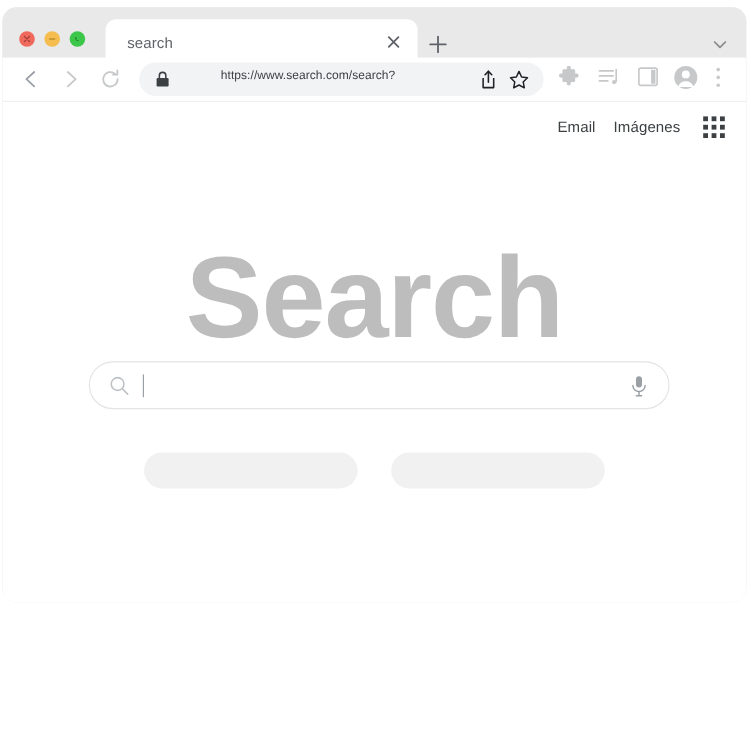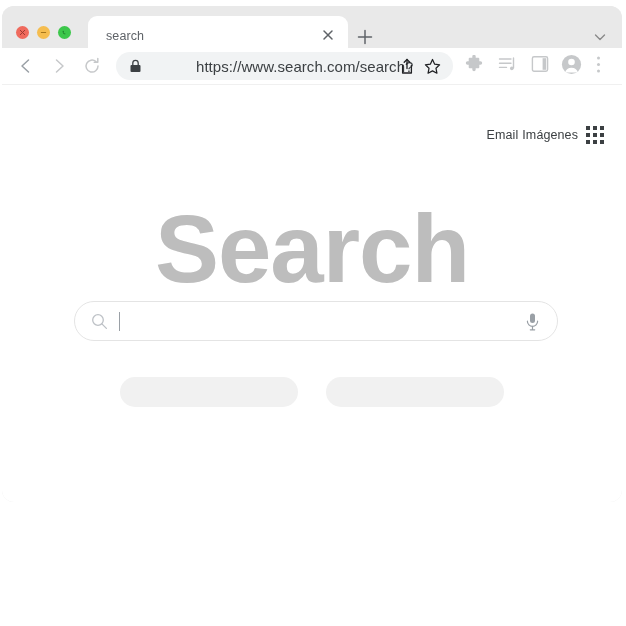--- a/index.html
+++ b/index.html
@@ -121,23 +121,23 @@
   }
   .lock-icon {
     position: absolute;
     left: 13px;
     top: 7px;
     width: 13px;
     height: 14px;
   }
   .url-text {
     position: absolute;
-    left: 32px;
+    left: 20px;
     top: 6px;
-    font-size: 15px;
+    font-size: 10px;
     color: #3c4043;
     letter-spacing: .05px;
     white-space: nowrap;
     padding-left: 48px;
   }
   .share-icon {
     position: absolute;
     right: 38px;
     top: 6px;
     width: 16px;
@@ -166,22 +166,21 @@
     position: relative;
     height: 518px;
     background: #ffffff;
   }
   .page-header {
     position: absolute;
     right: 18px;
     top: 12px;
     display: flex;
     align-items: center;
-    gap: 4px;
-    margin-top: 29px;
+    gap: 15px;
   }
   .header-link {
     font-size: 12.5px;
     color: #3c4043;
     letter-spacing: .1px;
   }
   .apps-grid {
     display: grid;
     grid-template-columns: repeat(3, 4px);
     grid-template-rows: repeat(3, 4px);

